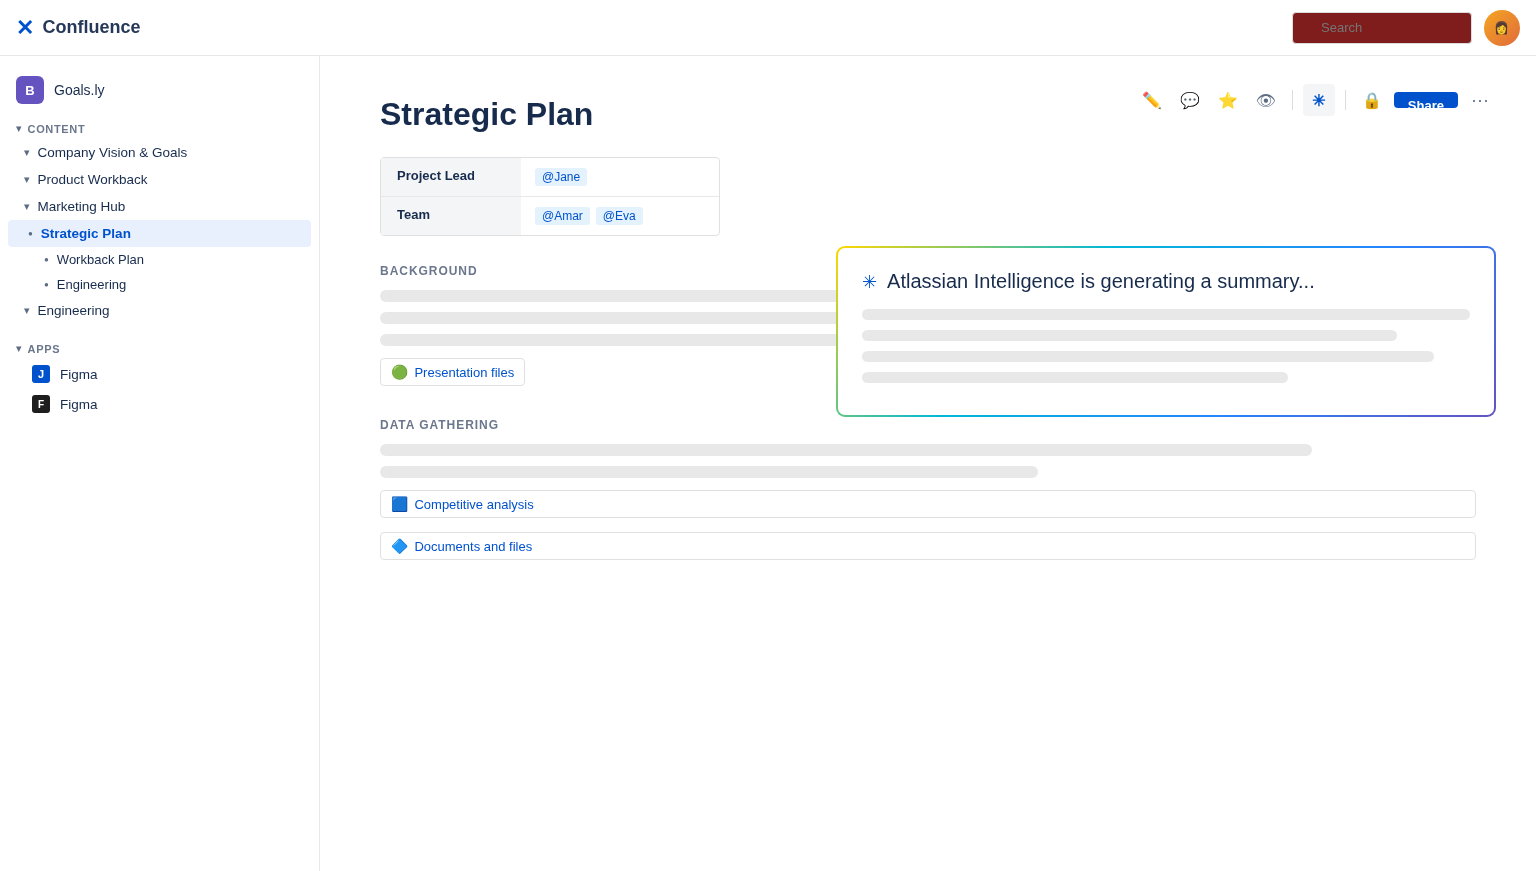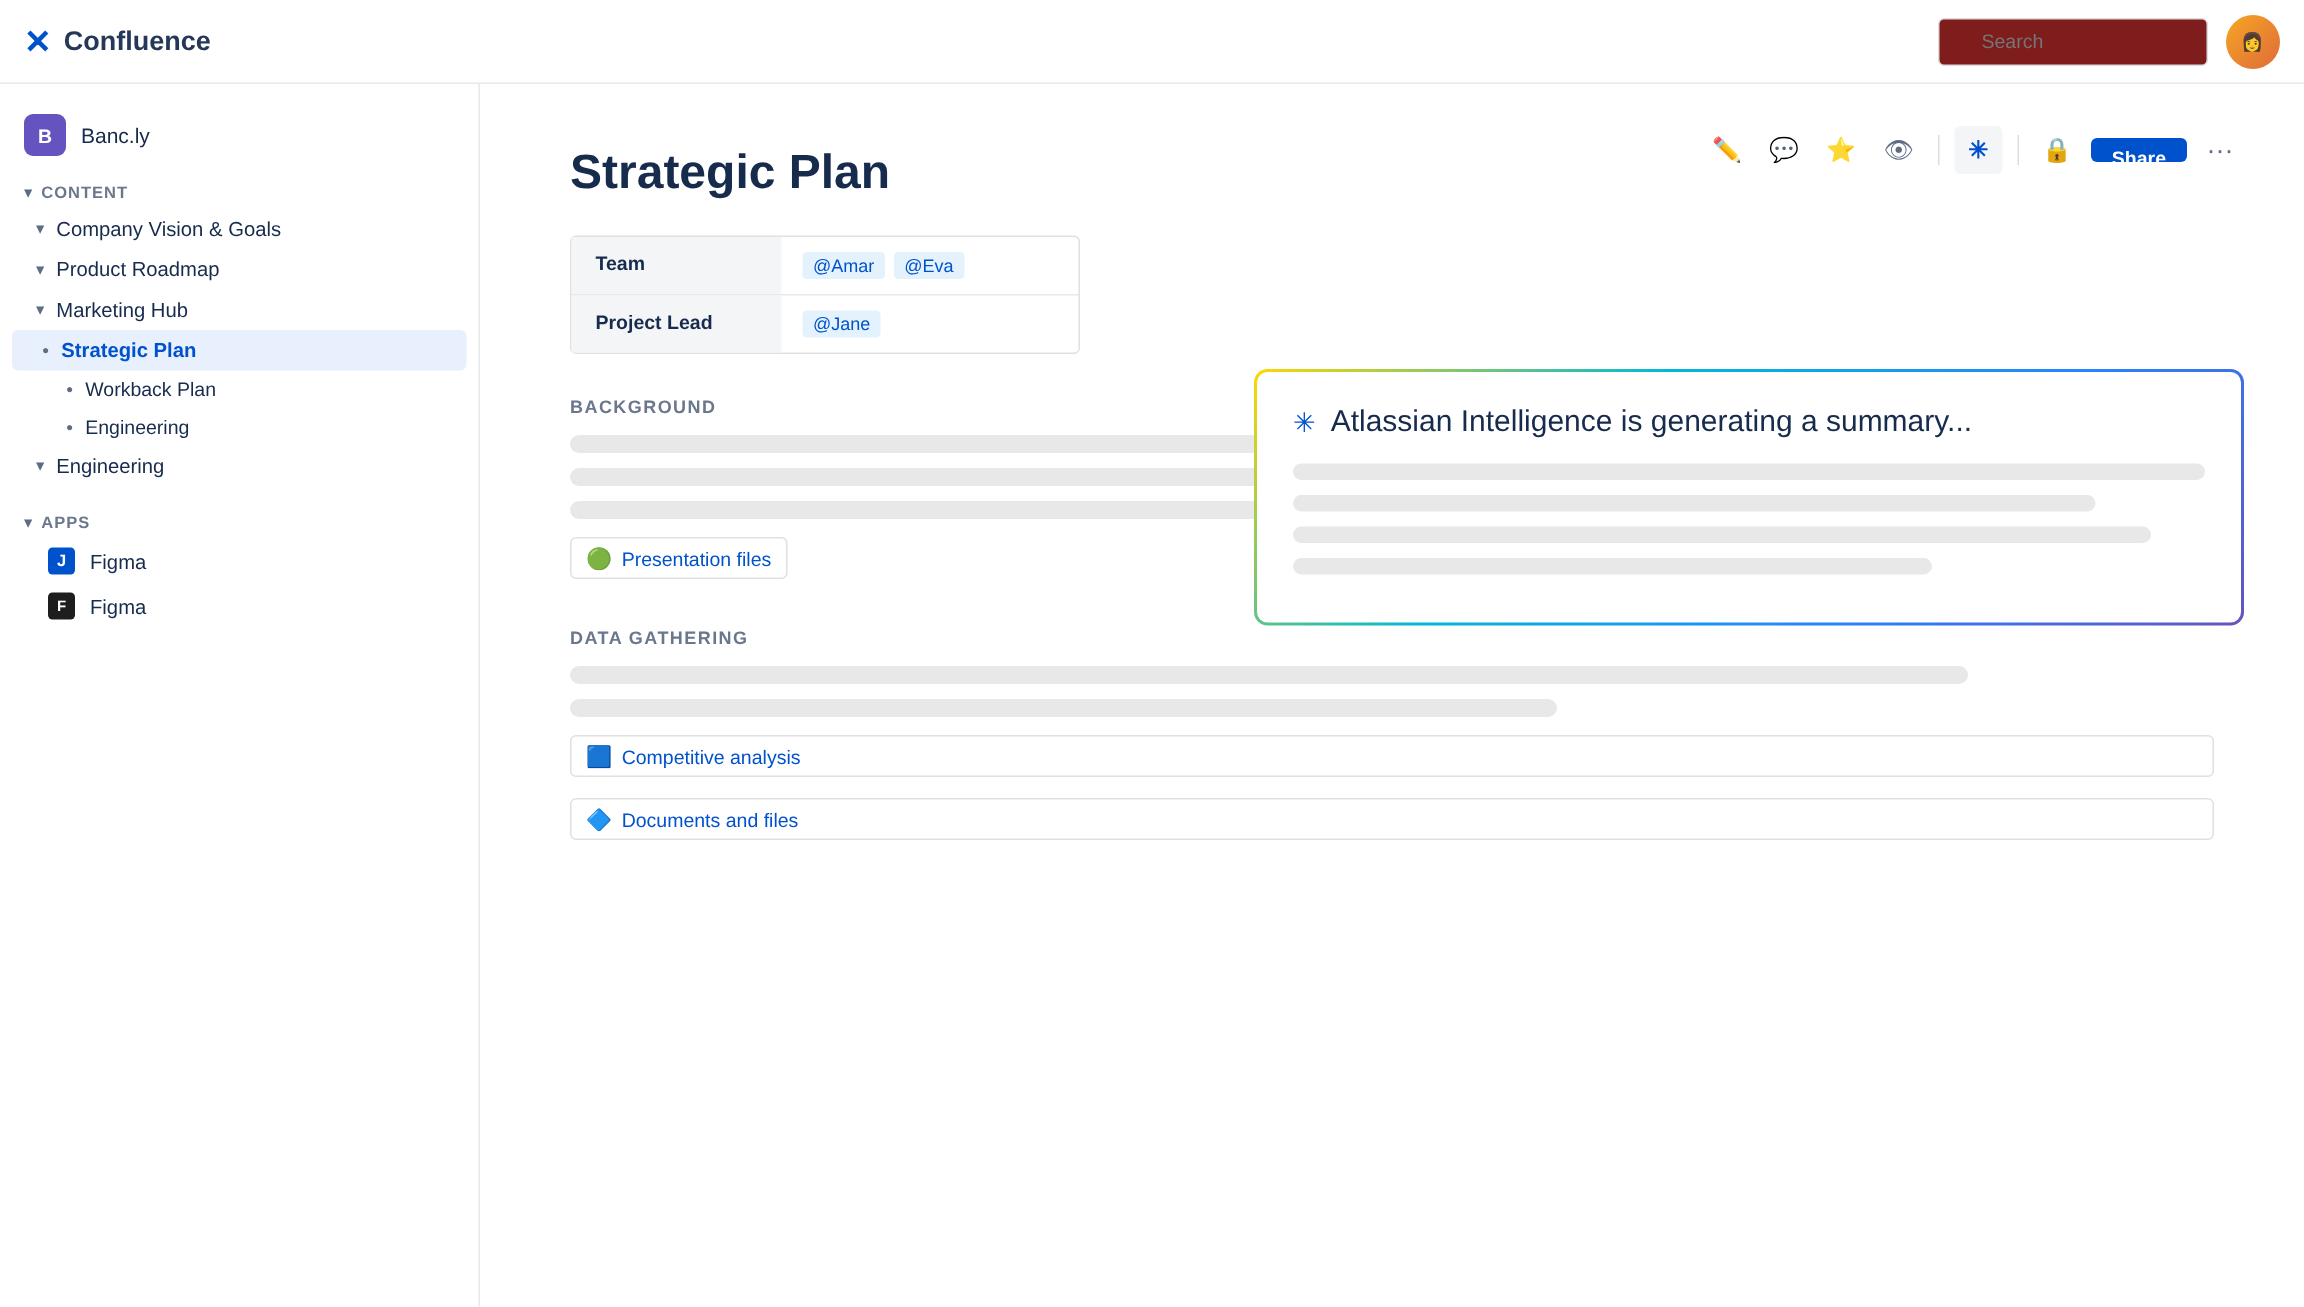--- a/index.html
+++ b/index.html
@@ -392,36 +392,36 @@
   </div>
 </nav>
 
 <div class="main-layout">
 
   <aside class="sidebar">
     <div class="workspace-item">
       <div class="workspace-icon">
         <span>B</span>
       </div>
-      <span class="workspace-name">Banc.ly</span>
+      <span class="workspace-name">Goals.ly</span>
     </div>
 
     <div class="section-header">
       <span class="chevron">▾</span>
       <span class="section-label">CONTENT</span>
     </div>
 
     <div class="nav-item">
       <span class="chevron">▾</span>
       <span>Company Vision &amp; Goals</span>
     </div>
 
     <div class="nav-item">
       <span class="chevron">▾</span>
-      <span>Product Roadmap</span>
+      <span>Product Workback</span>
     </div>
 
     <div class="nav-item">
       <span class="chevron">▾</span>
       <span>Marketing Hub</span>
     </div>
 
     <div class="nav-item active">
       <span class="bullet">●</span>
       <span>Strategic Plan</span>
@@ -472,30 +472,30 @@
       <div class="toolbar-divider"></div>
       <div class="toolbar-icon" title="Restrict">🔒</div>
       <button class="share-btn">Share</button>
       <div class="more-btn" title="More">···</div>
     </div>
 
     <h1 class="page-title">Strategic Plan</h1>
 
     <div class="meta-table">
       <div class="meta-row">
+        <div class="meta-key">Project Lead</div>
+        <div class="meta-val">
+          <span class="mention">@Jane</span>
+        </div>
+      </div>
+      <div class="meta-row">
         <div class="meta-key">Team</div>
         <div class="meta-val">
           <span class="mention">@Amar</span>
           <span class="mention">@Eva</span>
-        </div>
-      </div>
-      <div class="meta-row">
-        <div class="meta-key">Project Lead</div>
-        <div class="meta-val">
-          <span class="mention">@Jane</span>
         </div>
       </div>
     </div>
 
     <div class="section-title">BACKGROUND</div>
     <div class="content-line" style="width:100%;"></div>
     <div class="content-line" style="width:90%;"></div>
     <div class="content-line" style="width:75%;"></div>
 
     <div style="margin-top:12px;margin-bottom:24px;">

